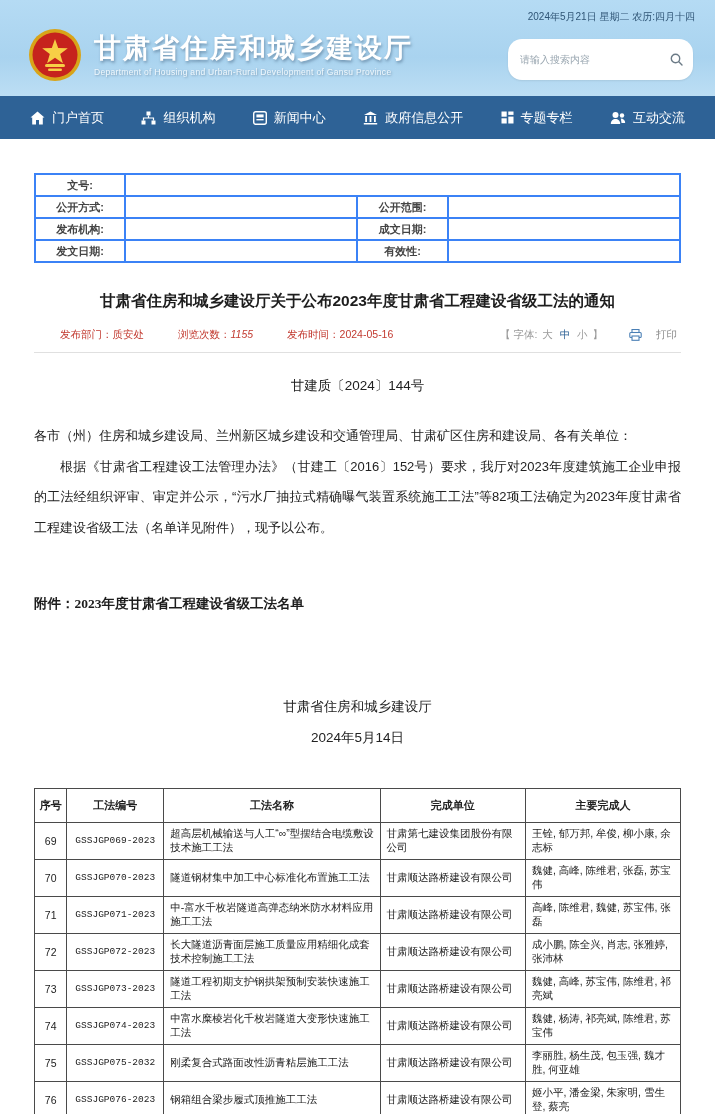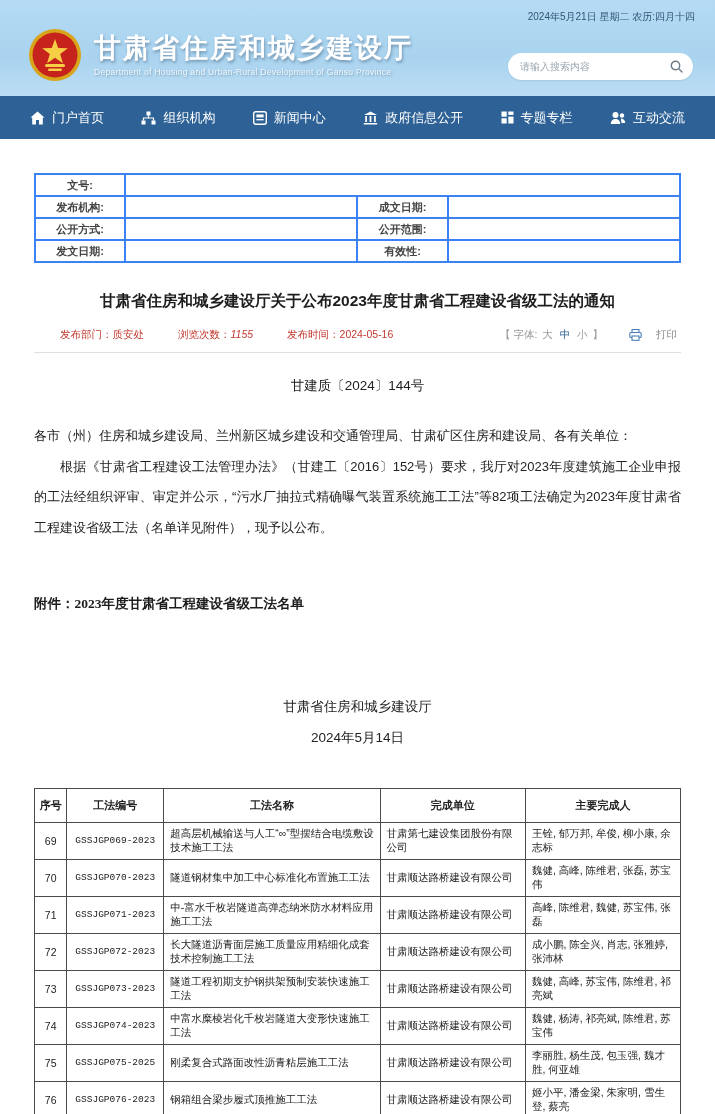--- a/index.html
+++ b/index.html
@@ -42,21 +42,21 @@
   .brand .en {
     font-size:8.5px;
     color:#f0f8fd;
     text-shadow:1px 1px 2px rgba(70,100,130,.5);
     margin-top:3px;
     letter-spacing:.3px;
   }
   .search-box {
     position:absolute;
     right:22px; bottom:2px;
-    width:185px; height:27px;
+    width:185px; height:41px;
     background:#ffffff;
     border-radius:14px;
     display:flex; align-items:center;
     padding:0 10px;
     box-shadow:0 1px 2px rgba(0,0,0,.08);
   }
   .search-box input {
     border:none; outline:none; flex:1;
     font-size:10px; color:#666;
     font-family:inherit;
@@ -267,29 +267,29 @@
 
 <div class="content">
 
   <table class="meta-table">
     <tbody>
         <tr>
       <td class="lbl">文号:</td>
       <td class="val" colspan="3"></td>
     </tr>
     <tr>
-      <td class="lbl">发布机构:</td>
-      <td class="val"></td>
-      <td class="lbl">成文日期:</td>
+      <td class="lbl">公开方式:</td>
+      <td class="val"></td>
+      <td class="lbl">公开范围:</td>
       <td class="val"></td>
     </tr>
     <tr>
-      <td class="lbl">公开方式:</td>
-      <td class="val"></td>
-      <td class="lbl">公开范围:</td>
+      <td class="lbl">发布机构:</td>
+      <td class="val"></td>
+      <td class="lbl">成文日期:</td>
       <td class="val"></td>
     </tr>
     <tr>
       <td class="lbl">发文日期:</td>
       <td class="val"></td>
       <td class="lbl">有效性:</td>
       <td class="val"></td>
     </tr>
   </tbody>
     </table>
@@ -379,21 +379,21 @@
         </tr>
         <tr>
           <td class="col0">74</td>
           <td class="col1">GSSJGP074-2023</td>
           <td class="col2">中富水糜棱岩化千枚岩隧道大变形快速施工工法</td>
           <td class="col3">甘肃顺达路桥建设有限公司</td>
           <td class="col4">魏健, 杨涛, 祁亮斌, 陈维君, 苏宝伟</td>
         </tr>
         <tr>
           <td class="col0">75</td>
-          <td class="col1">GSSJGP075-2025</td>
+          <td class="col1">GSSJGP075-2032</td>
           <td class="col2">刚柔复合式路面改性沥青粘层施工工法</td>
           <td class="col3">甘肃顺达路桥建设有限公司</td>
           <td class="col4">李丽胜, 杨生茂, 包玉强, 魏才胜, 何亚雄</td>
         </tr>
         <tr>
           <td class="col0">76</td>
           <td class="col1">GSSJGP076-2023</td>
           <td class="col2">钢箱组合梁步履式顶推施工工法</td>
           <td class="col3">甘肃顺达路桥建设有限公司</td>
           <td class="col4">姬小平, 潘金梁, 朱家明, 雪生登, 蔡亮</td>

